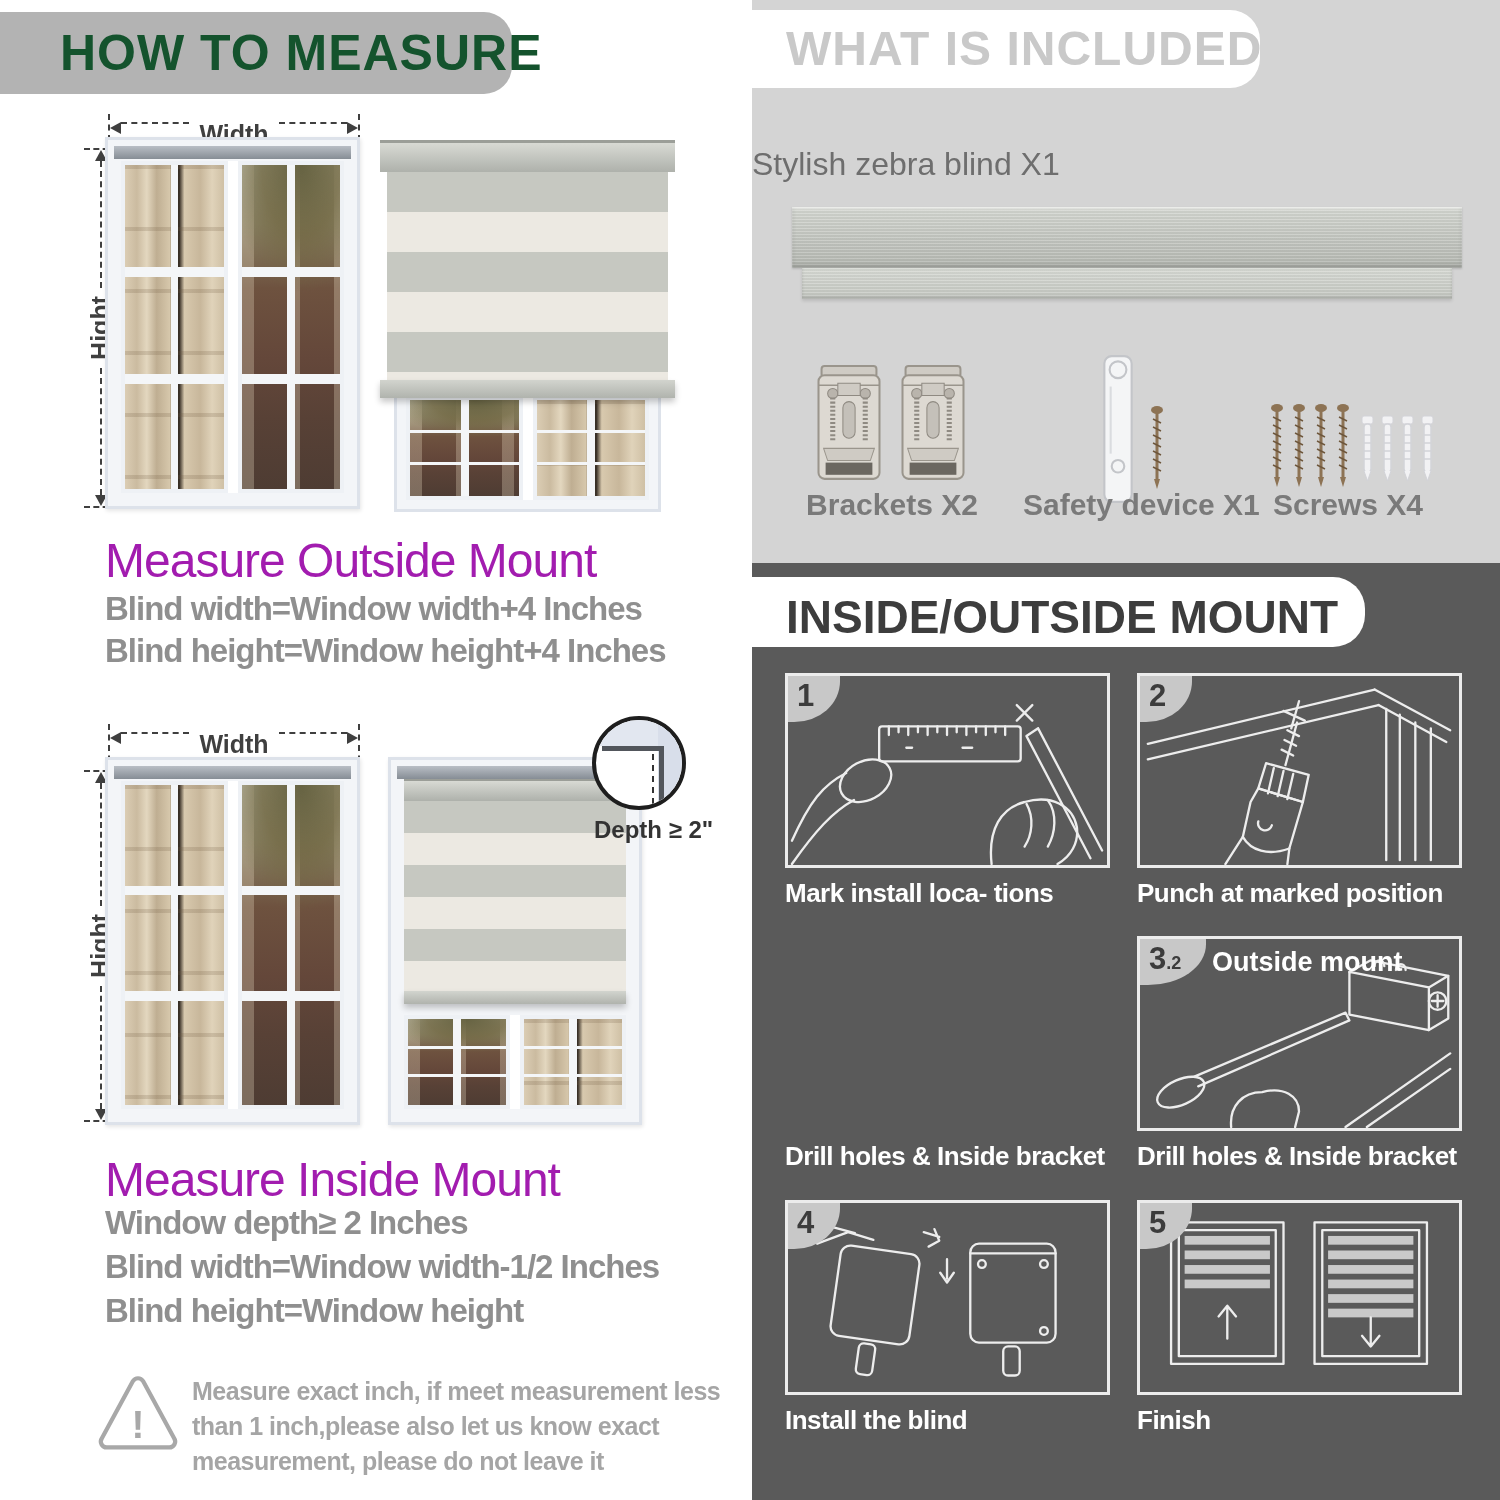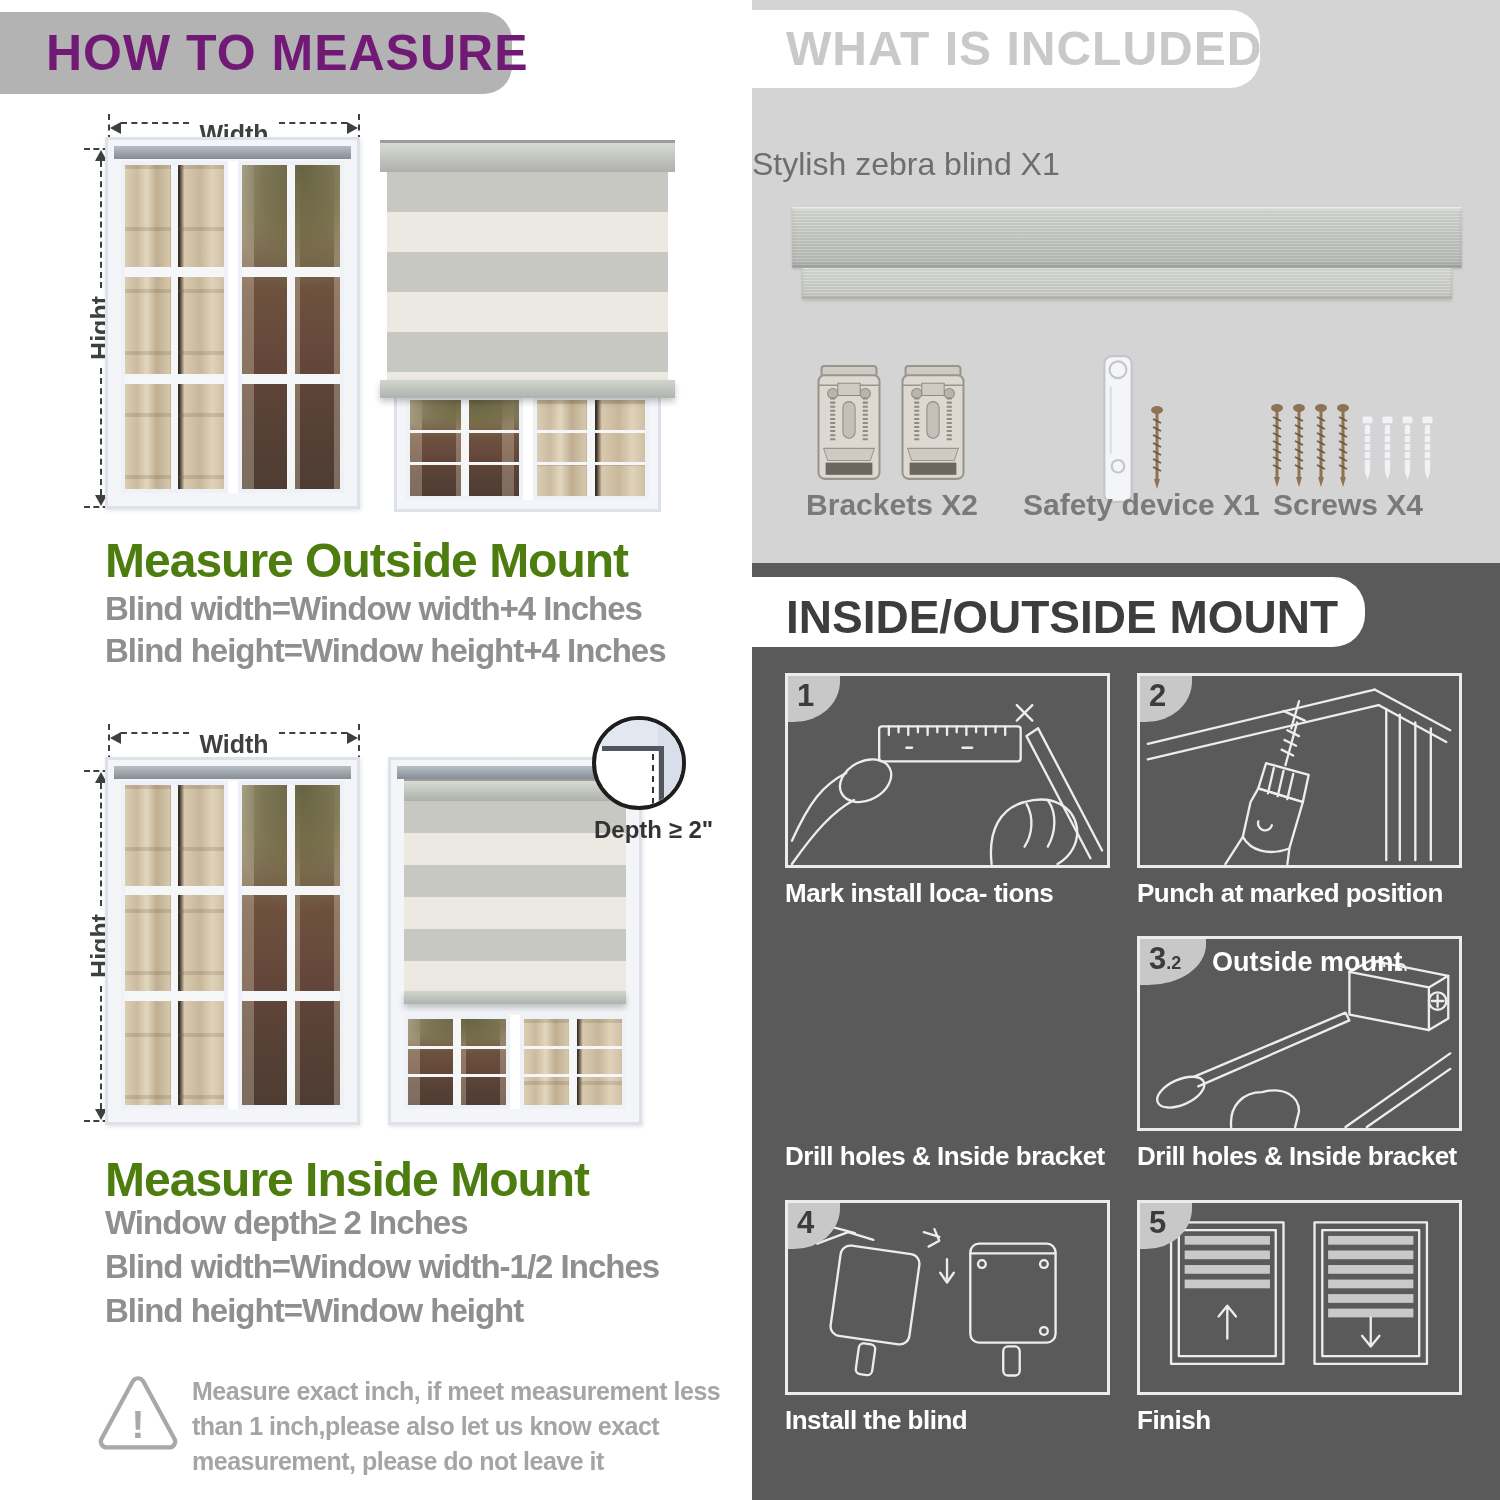--- a/index.html
+++ b/index.html
@@ -2,33 +2,33 @@
 <html><head>
 <meta charset="utf-8">
 <style>
   html,body{margin:0;padding:0;background:#fff}
   .canvas{position:relative;width:1500px;height:1500px;background:#fff;overflow:hidden;
           font-family:"Liberation Sans",sans-serif;}
   .abs{position:absolute}
 
   
   .ribbon{position:absolute;box-sizing:border-box;font-weight:bold;white-space:nowrap}
-  .ribbon-gray{left:0;top:12px;width:512px;height:82px;background:#b3b3b3;color:#701a75;
-               border-radius:0 28px 28px 0;font-size:50px;line-height:82px;padding-left:46px;letter-spacing:1px}
+  .ribbon-gray{left:0;top:12px;width:512px;height:82px;background:#b3b3b3;color:#14532d;
+               border-radius:0 28px 28px 0;font-size:50px;line-height:82px;padding-left:60px;letter-spacing:1px}
   .ribbon-included{left:0;top:10px;width:508px;height:78px;background:#fff;color:#c9c9c9;
                border-radius:0 30px 30px 0;font-size:48px;line-height:78px;padding-left:34px;letter-spacing:1px}
   .ribbon-mount{left:0;top:14px;width:613px;height:70px;background:#fff;color:#3d3d3d;
                border-radius:0 32px 32px 0;font-size:46px;line-height:80px;padding-left:34px;letter-spacing:0px}
 
   
   .panel-light{position:absolute;left:752px;top:0;width:876px;height:563px;background:#d4d4d4}
   .panel-dark{position:absolute;left:752px;top:563px;width:748px;height:937px;background:#5a5a5a}
 
   
-  .fig-title{position:absolute;font-size:48px;font-weight:bold;color:#4d7c0f;letter-spacing:-1px;white-space:nowrap}
+  .fig-title{position:absolute;font-size:48px;font-weight:normal;color:#a21caf;letter-spacing:-1px;white-space:nowrap}
   .rule{position:absolute;font-size:33px;font-weight:bold;color:#8f8f8f;letter-spacing:-1px;white-space:nowrap}
   .warn-text{position:absolute;font-size:25px;font-weight:bold;color:#a5a5a5;letter-spacing:-.5px;line-height:35px;width:530px}
   .product-label{position:absolute;left:0;top:146px;width:100%;text-align:left;font-size:32px;font-weight:normal;color:#6e6e6e;letter-spacing:0}
   .item-lbl{position:absolute;font-size:30px;font-weight:bold;color:#7a7a7a;text-align:center;white-space:nowrap}
   .depth-lbl{position:absolute;font-size:24px;font-weight:bold;color:#333;white-space:nowrap}
 
   
   .win{position:absolute;background:#f3f5f8;box-shadow:inset 0 0 0 3px #dde2ea,1px 2px 4px rgba(0,0,0,.10)}
   .win .track{position:absolute;left:9px;right:9px;top:9px;height:13px;background:linear-gradient(#b9bec5,#868d95)}
   .win .glass{position:absolute;left:16px;right:16px;top:24px;bottom:16px;display:flex;gap:10px;background:#fff}

